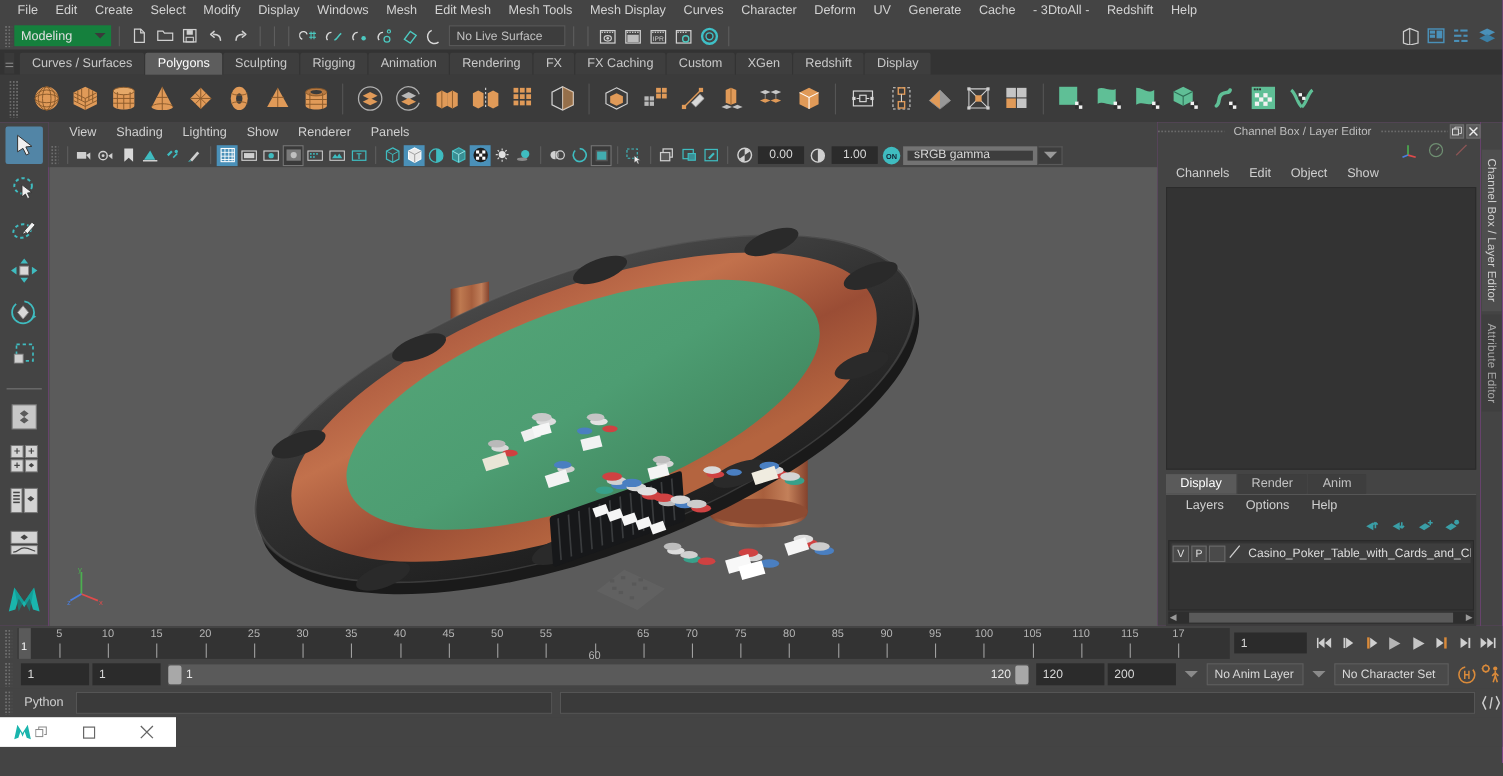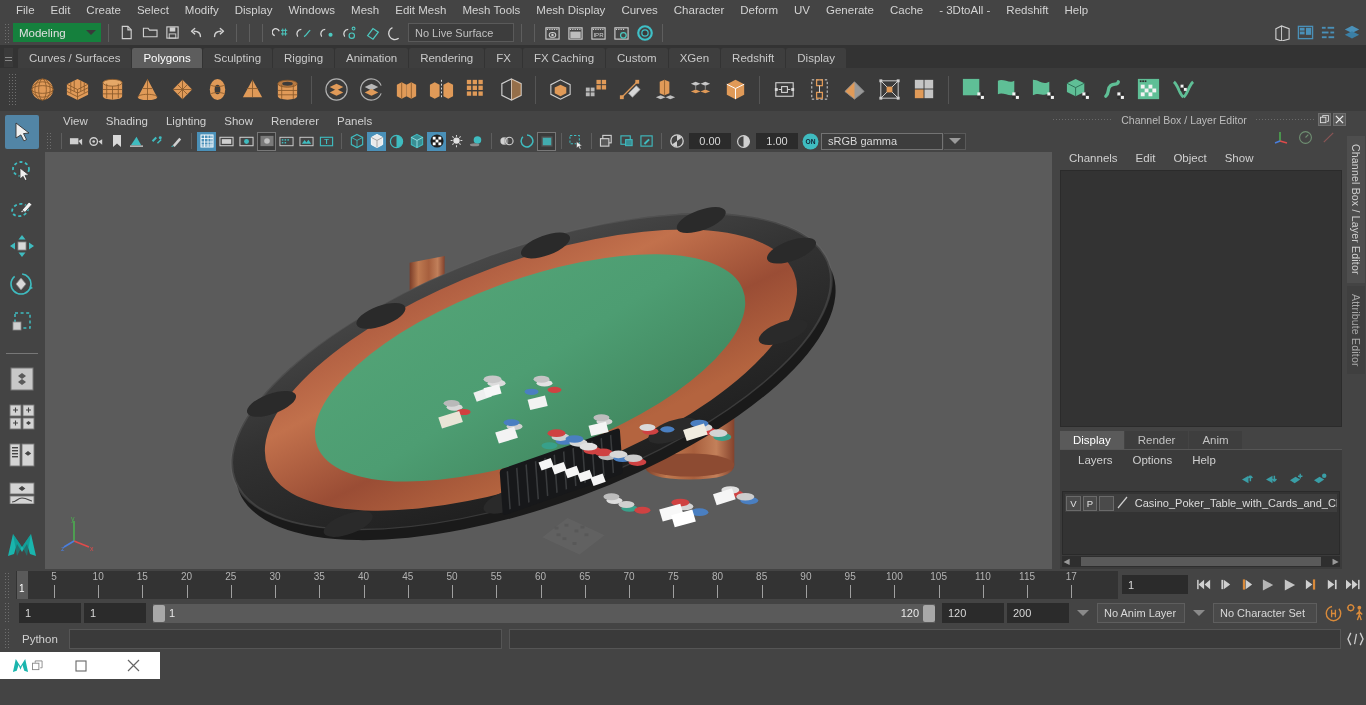--- a/index.html
+++ b/index.html
@@ -184,21 +184,21 @@
     width: 42px; height: 16px;
     background: #2b2b2b;
     color: #d8d8d8;
     font-size: 11px;
     display:flex;align-items:center;justify-content:center;
     margin: 0 2px;
   }
   .gammafield {
     width: 122px; height: 17px;
     background: #3d3d3d;
-    border: 1px solid #737373;
+    border: 4px solid #737373;
     display: flex; align-items: center;
     padding-left: 6px;
     font-size: 11px; color: #d8d8d8;
   }
   .gammaarrow {
     width: 22px; height: 17px;
     background: #3d3d3d; border: 1px solid #5a5a5a; border-left: none;
     display:flex;align-items:center;justify-content:center;
   }
 
@@ -1655,21 +1655,21 @@
         <div class="tick-label" style="left: 303.324px;">35</div>
         <div class="tick-mark" style="left: 303.324px;"></div>
         <div class="tick-label" style="left: 347.56px;">40</div>
         <div class="tick-mark" style="left: 347.56px;"></div>
         <div class="tick-label" style="left: 391.796px;">45</div>
         <div class="tick-mark" style="left: 391.796px;"></div>
         <div class="tick-label" style="left: 436.033px;">50</div>
         <div class="tick-mark" style="left: 436.033px;"></div>
         <div class="tick-label" style="left: 480.269px;">55</div>
         <div class="tick-mark" style="left: 480.269px;"></div>
-        <div class="tick-label" style="left: 524.505px;">60</div>
+        <div class="tick-label" style="left: 524.505px; margin-top: 20px;">60</div>
         <div class="tick-mark" style="left: 524.505px;"></div>
         <div class="tick-label" style="left: 568.741px;">65</div>
         <div class="tick-mark" style="left: 568.741px;"></div>
         <div class="tick-label" style="left: 612.978px;">70</div>
         <div class="tick-mark" style="left: 612.978px;"></div>
         <div class="tick-label" style="left: 657.214px;">75</div>
         <div class="tick-mark" style="left: 657.214px;"></div>
         <div class="tick-label" style="left: 701.45px;">80</div>
         <div class="tick-mark" style="left: 701.45px;"></div>
         <div class="tick-label" style="left: 745.686px;">85</div>

